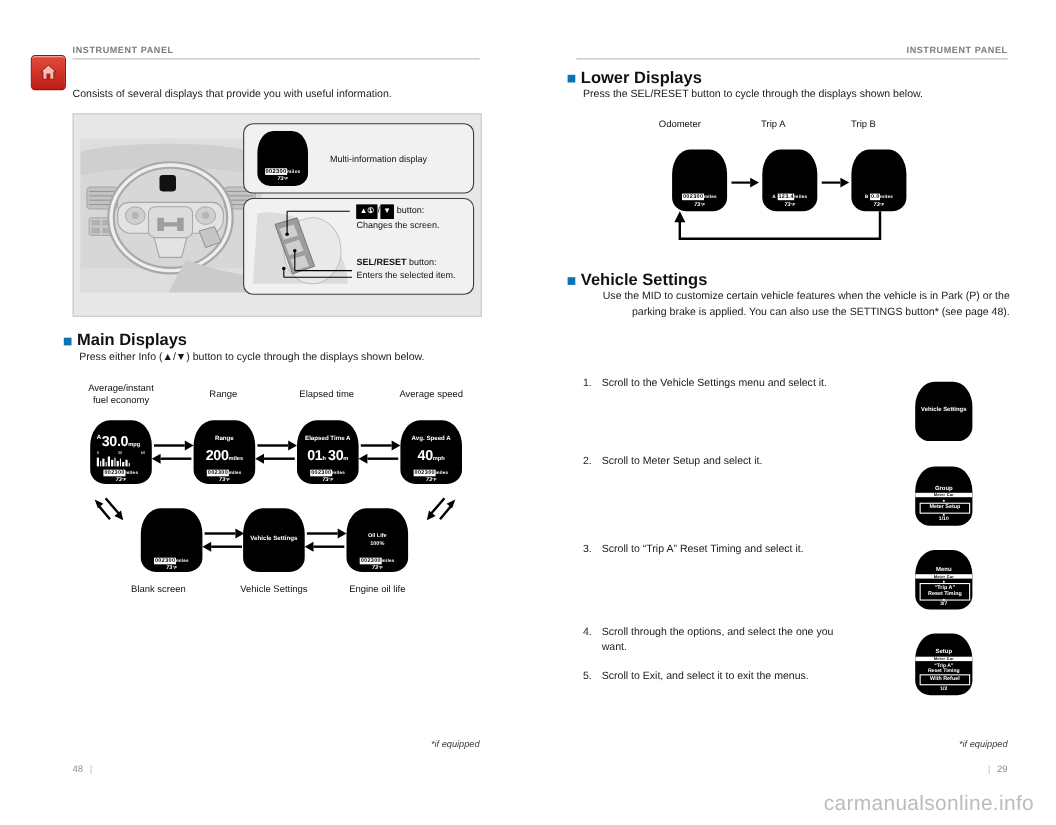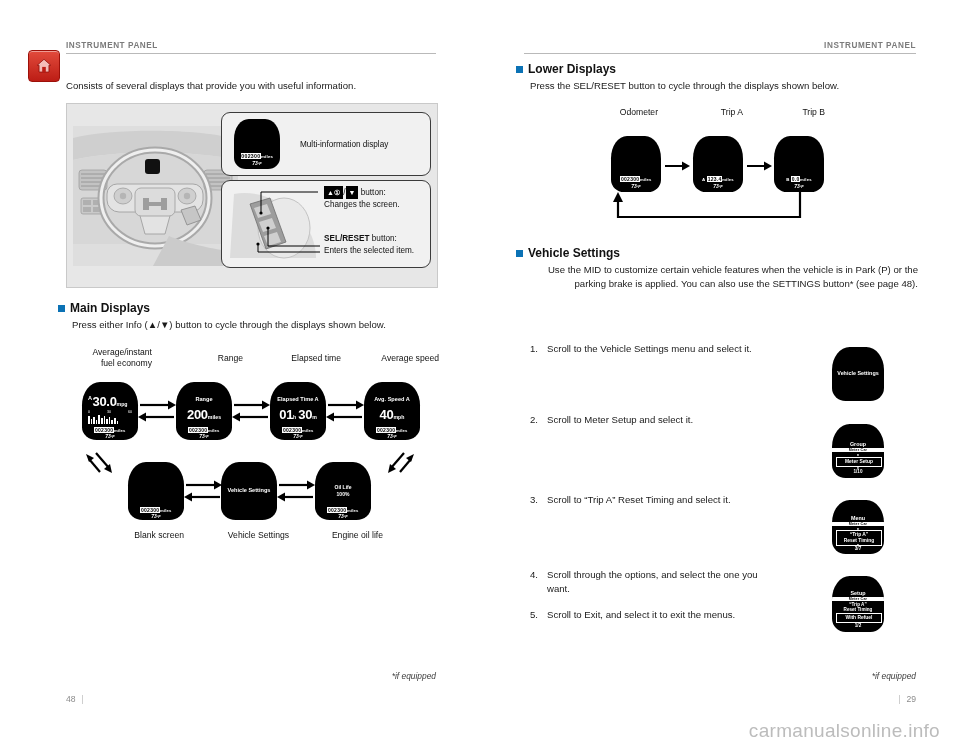--- a/index.html
+++ b/index.html
@@ -41,21 +41,21 @@
     position:absolute;left:66px;top:58px;
     font-size:14.5px;font-weight:bold;color:#0b72b5;
     letter-spacing:-.2px;
   }
   .lede{
     position:absolute;left:66px;top:80px;
     font-size:9.6px;color:#1a1a1a;
   }
   .sub{
     position:absolute;
-    font-size:12px;font-weight:bold;color:#111;
+    font-size:15px;font-weight:bold;color:#111;
   }
   .sub .bullet{
     display:inline-block;width:7px;height:7px;background:#0b72b5;
     margin-right:5px;position:relative;top:0px;
   }
   .body-text{
     position:absolute;
     font-size:9.6px;color:#1a1a1a;line-height:14.3px;
   }
 
@@ -101,21 +101,21 @@
   .unit{font-size:5.2px;font-weight:bold;}
   .smalllabel{font-size:5.6px;font-weight:bold;}
 
   
   .bargraph{position:absolute;display:flex;align-items:flex-end;gap:1px;height:9px;}
   .bargraph i{display:block;width:1.6px;background:#fff;}
   .axisnum{position:absolute;color:#fff;font-size:3.6px;}
 
   
   .cap{
-    position:absolute;font-size:8.6px;color:#111;text-align:right;
+    position:absolute;font-size:8.6px;color:#111;text-align:center;
     line-height:11px;
   }
 
   
   .arrowsvg{position:absolute;overflow:visible;}
 
   
   .step{
     position:absolute;font-size:9.6px;color:#1a1a1a;line-height:14.3px;
   }

